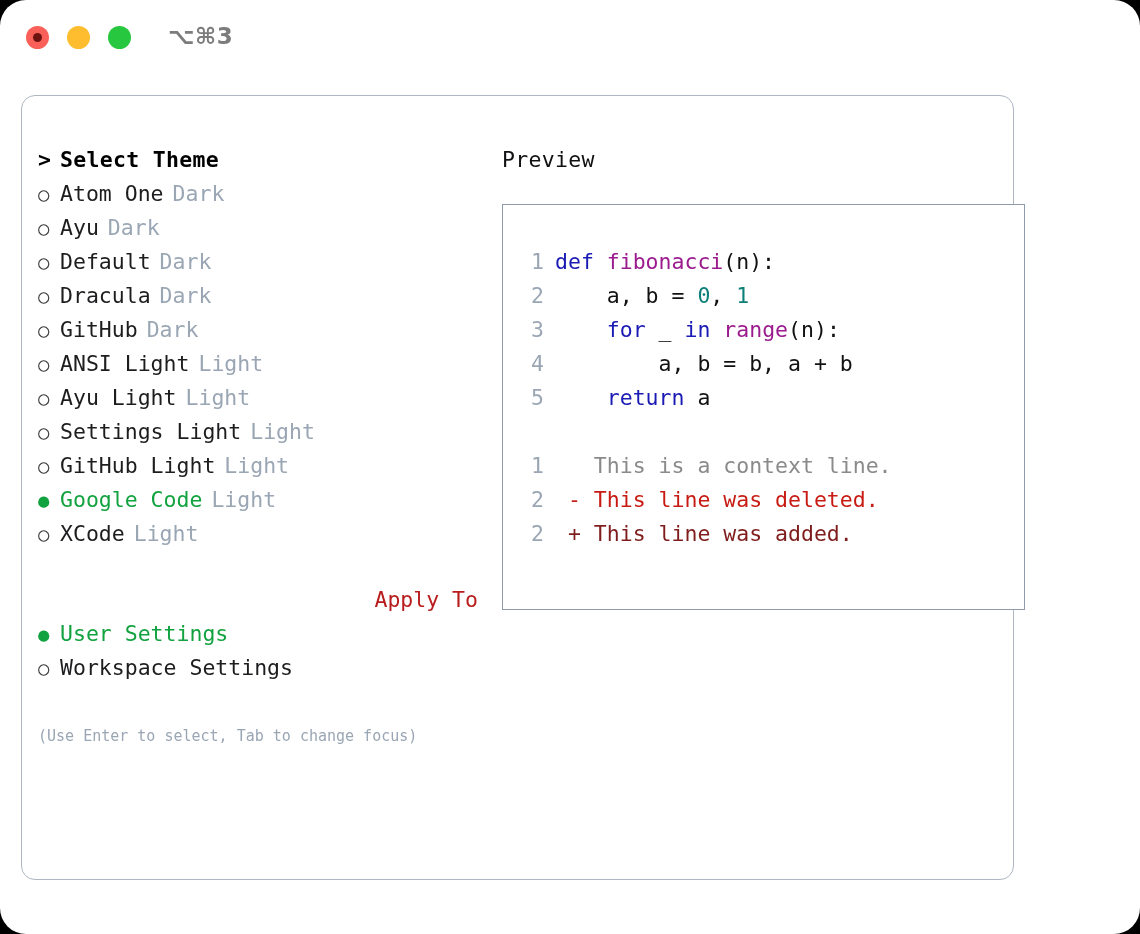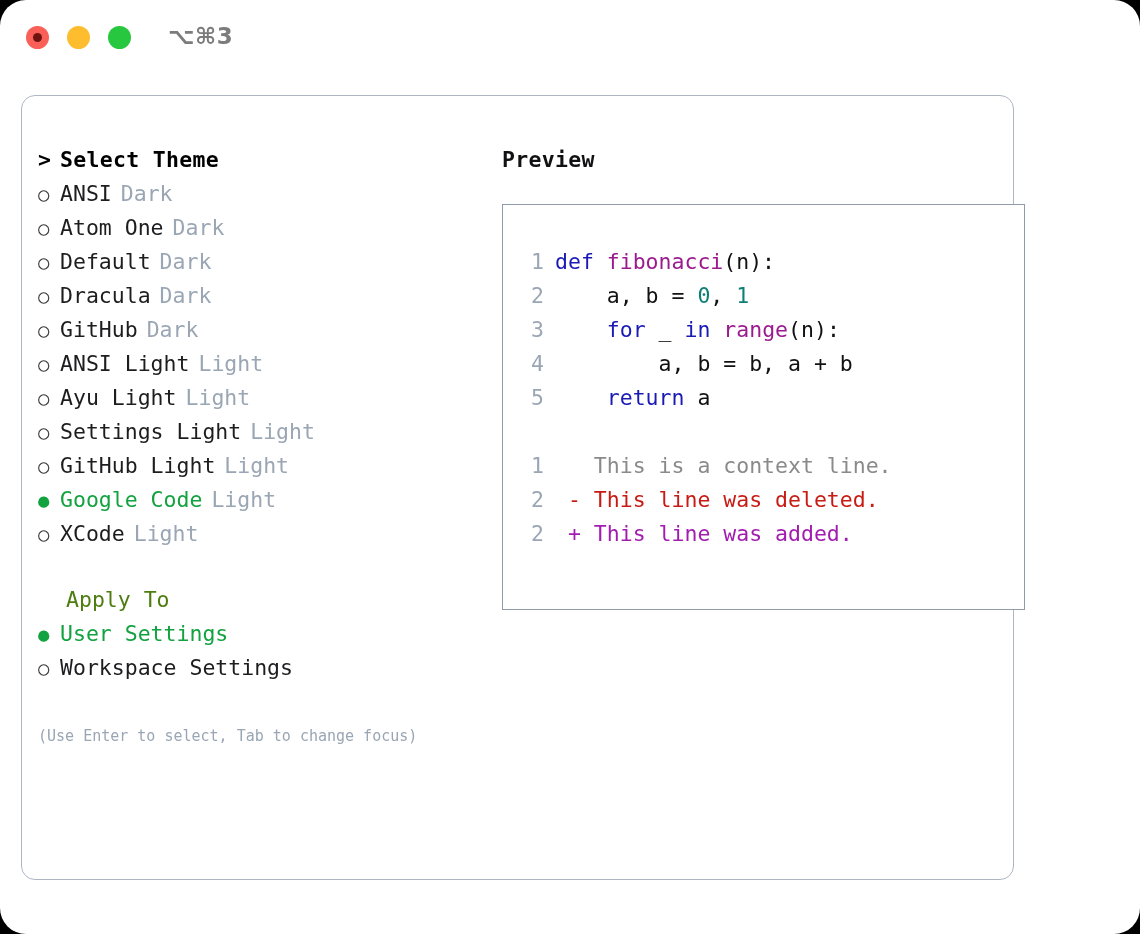--- a/index.html
+++ b/index.html
@@ -125,23 +125,24 @@
 
   .label-variant {
     color: #9aa6b4;
     margin-left: 9px;
   }
 
   .section-title {
     height: 34px;
     line-height: 34px;
     font-size: 21.5px;
-    color: #4d7c0f;
+    color: #b91c1c;
     padding-left: 28px;
     font-weight: 500;
+    text-align: right;
   }
 
   .spacer-sm { height: 32px; }
   .spacer-md { height: 34px; }
 
   .hint {
     font-size: 15px;
     line-height: 34px;
     color: #9aa6b4;
     width: 410px;
@@ -152,21 +153,21 @@
     position: absolute;
     left: 480px;
     top: 47px;
     width: 495px;
   }
 
   .preview-title {
     font-size: 21.5px;
     line-height: 34px;
     color: #111113;
-    font-weight: 700;
+    font-weight: 400;
     letter-spacing: 0.3px;
   }
 
   .preview-box {
     margin-top: 27px;
     width: 523px;
     height: 406px;
     border: 1.5px solid #8f9bab;
     box-sizing: border-box;
     background: #ffffff;
@@ -197,21 +198,21 @@
 
   .kw   { color: #1a1ab4; }
   .fn   { color: #9b1b8e; }
   .num  { color: #0d7f78; }
   .plain{ color: #111113; }
 
   .blank-line { height: 34px; }
 
   .ctx  { color: #8a8a8a; }
   .del  { color: #c71b13; }
-  .add  { color: #a21caf; }
+  .add  { color: #7f1d1d; }
 </style>
 </head>
 <body>
 
 <div class="window">
 
   <div class="titlebar">
     <div class="lights">
       <span class="light light-close"></span>
       <span class="light light-min"></span>
@@ -222,22 +223,22 @@
 
   <div class="panel">
 
     <div class="left-col">
 
       <div class="row header-row">
         <span class="marker marker-caret">&gt;</span><span>Select Theme</span>
       </div>
 
       <div id="theme-rows">
-          <div class="row"><span class="marker marker-empty">○</span><span class="label-main">ANSI</span><span class="label-variant">Dark</span></div>
           <div class="row"><span class="marker marker-empty">○</span><span class="label-main">Atom One</span><span class="label-variant">Dark</span></div>
+          <div class="row"><span class="marker marker-empty">○</span><span class="label-main">Ayu</span><span class="label-variant">Dark</span></div>
           <div class="row"><span class="marker marker-empty">○</span><span class="label-main">Default</span><span class="label-variant">Dark</span></div>
           <div class="row"><span class="marker marker-empty">○</span><span class="label-main">Dracula</span><span class="label-variant">Dark</span></div>
           <div class="row"><span class="marker marker-empty">○</span><span class="label-main">GitHub</span><span class="label-variant">Dark</span></div>
           <div class="row"><span class="marker marker-empty">○</span><span class="label-main">ANSI Light</span><span class="label-variant">Light</span></div>
           <div class="row"><span class="marker marker-empty">○</span><span class="label-main">Ayu Light</span><span class="label-variant">Light</span></div>
           <div class="row"><span class="marker marker-empty">○</span><span class="label-main">Settings Light</span><span class="label-variant">Light</span></div>
           <div class="row"><span class="marker marker-empty">○</span><span class="label-main">GitHub Light</span><span class="label-variant">Light</span></div>
           <div class="row"><span class="marker marker-sel">●</span><span class="label-main selected">Google Code</span><span class="label-variant">Light</span></div>
           <div class="row"><span class="marker marker-empty">○</span><span class="label-main">XCode</span><span class="label-variant">Light</span></div>
         </div>

